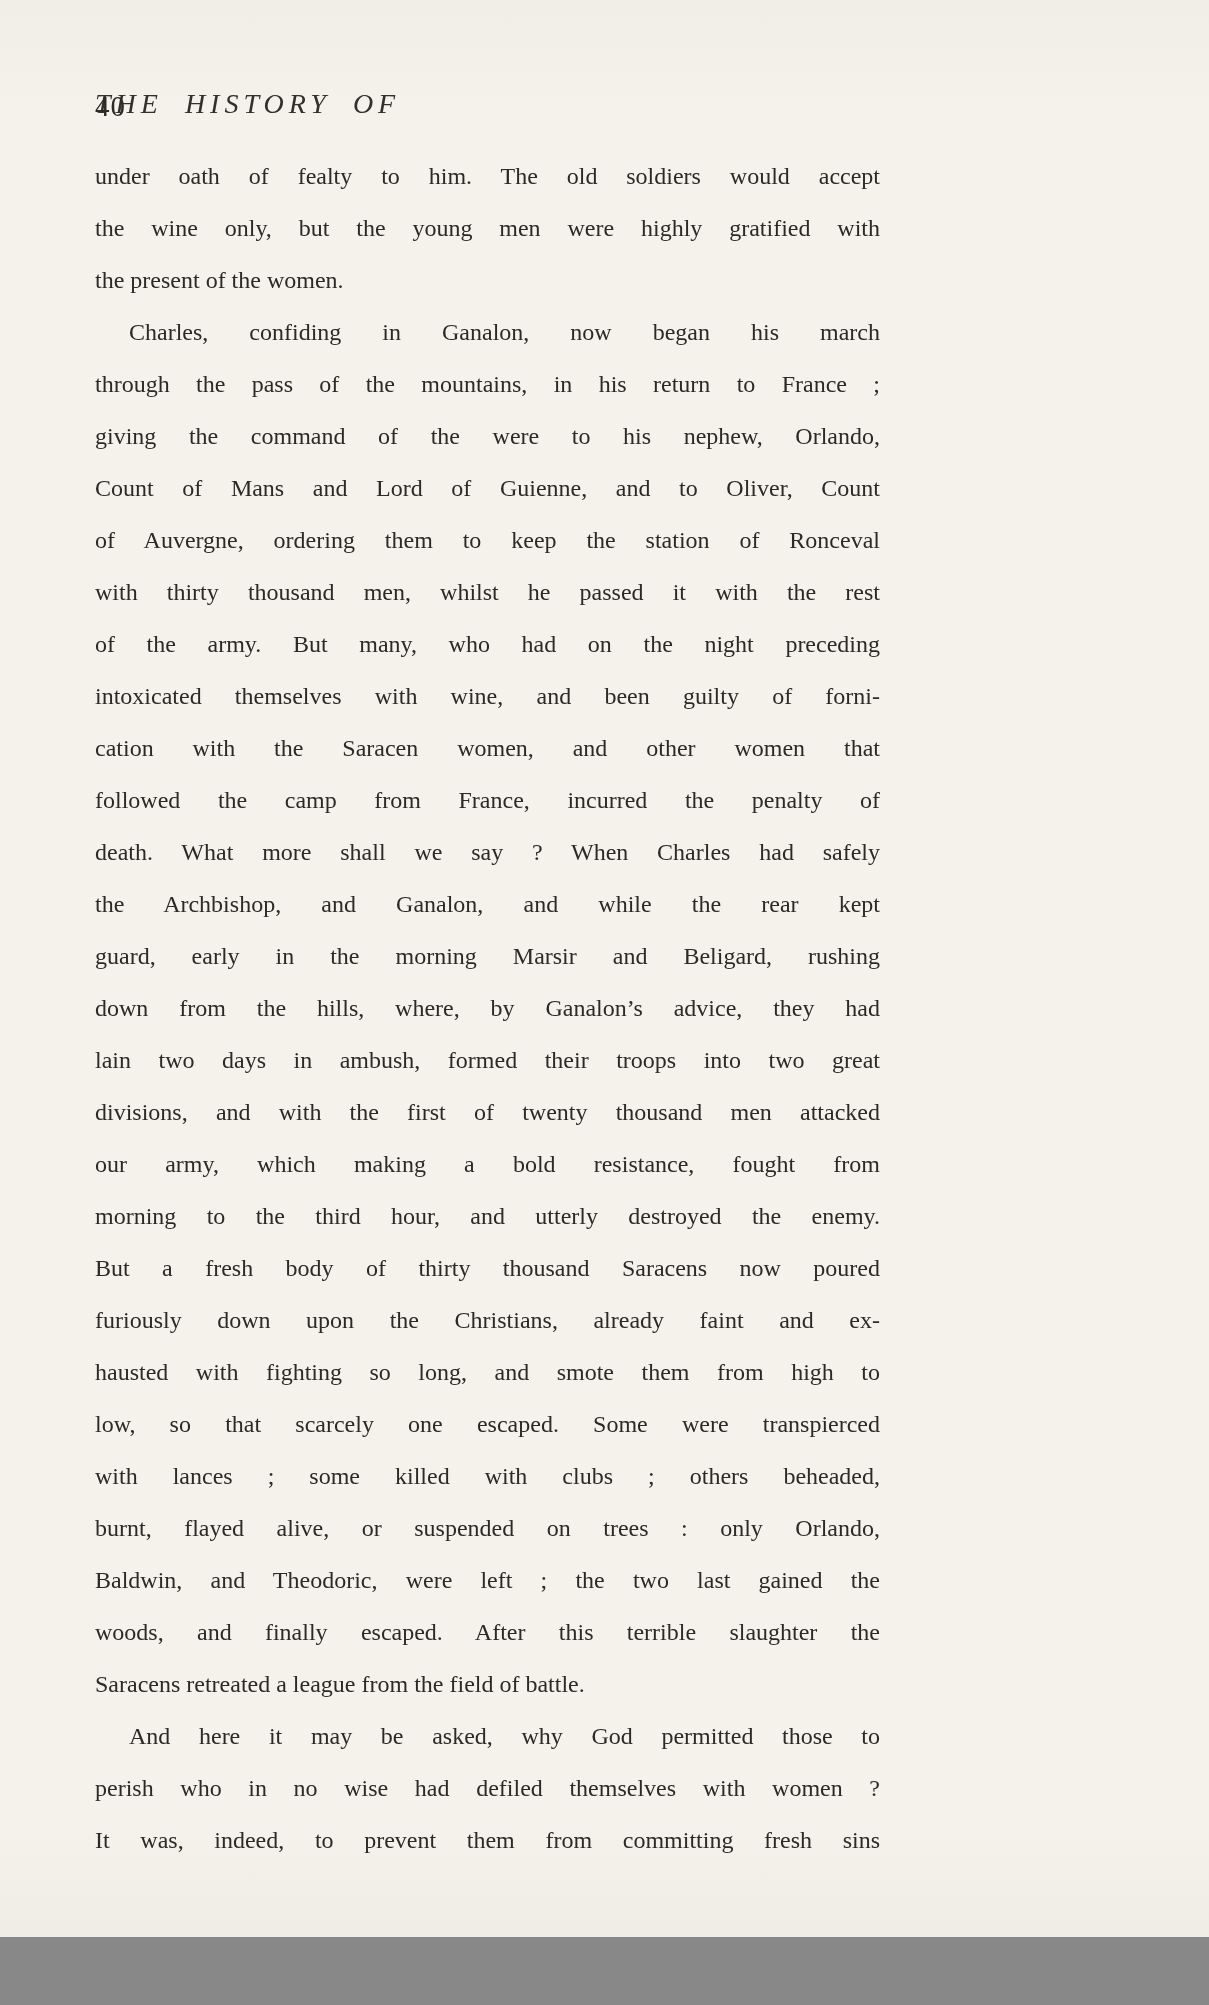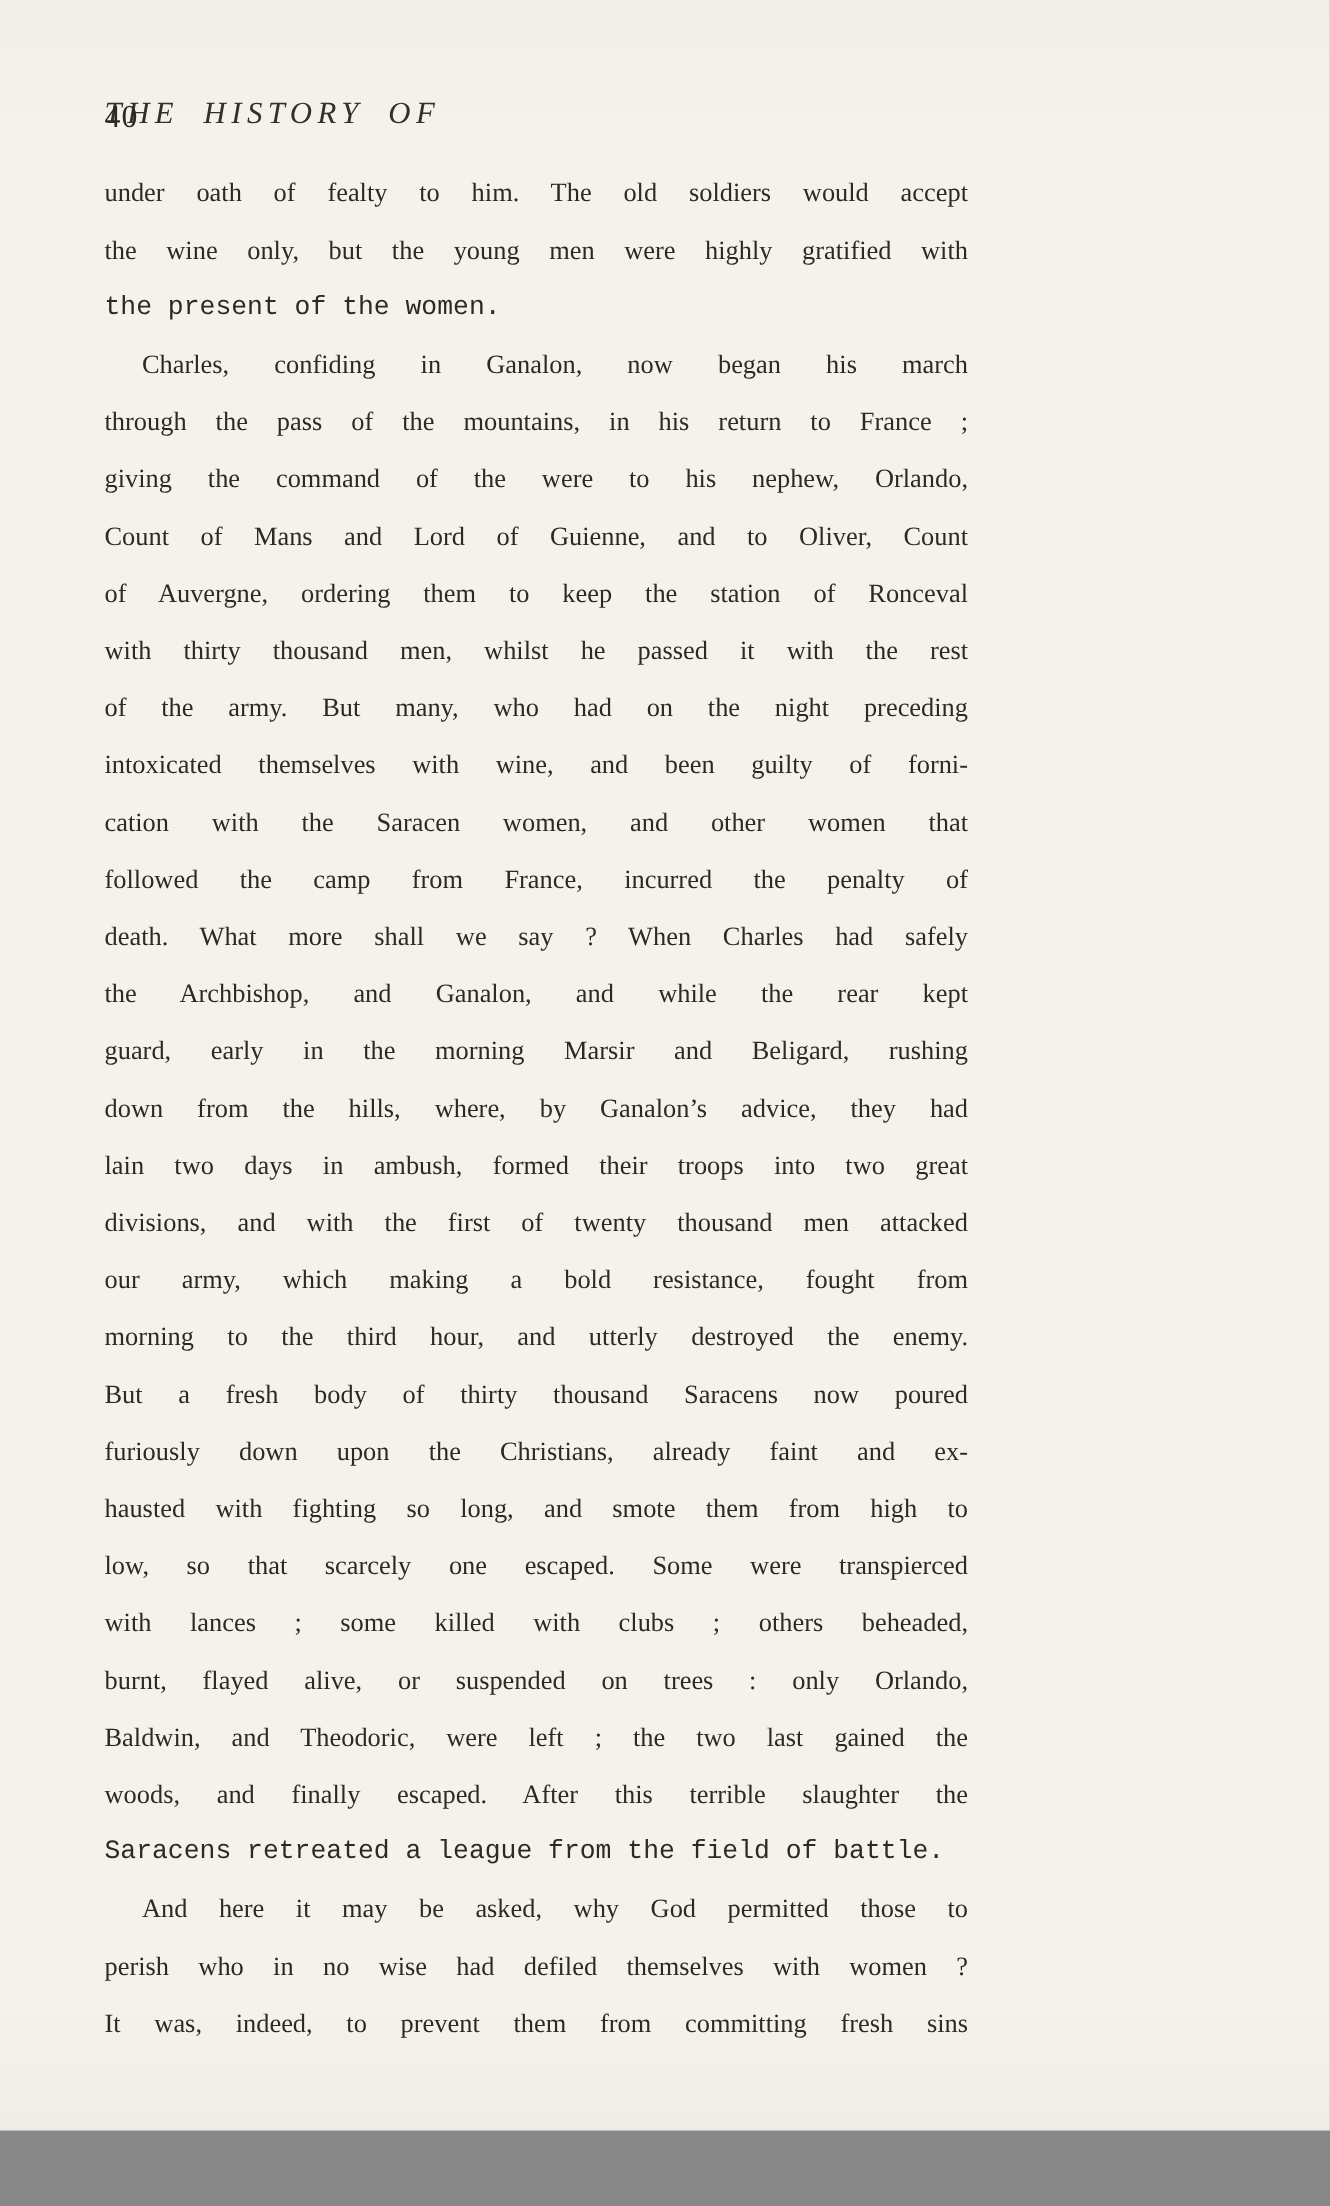--- a/index.html
+++ b/index.html
@@ -53,21 +53,20 @@
     padding: 0;
   }
   .line {
     display: block;
     text-align: justify;
     text-align-last: justify;
     white-space: nowrap;
   }
   .line.end {
     text-align-last: left;
-    font-family: Liberation Mono, monospace;
   }
   .line.indent {
     text-indent: 34px;
   }
 </style>
 </head>
 <body>
 
 <div class="page">
 

